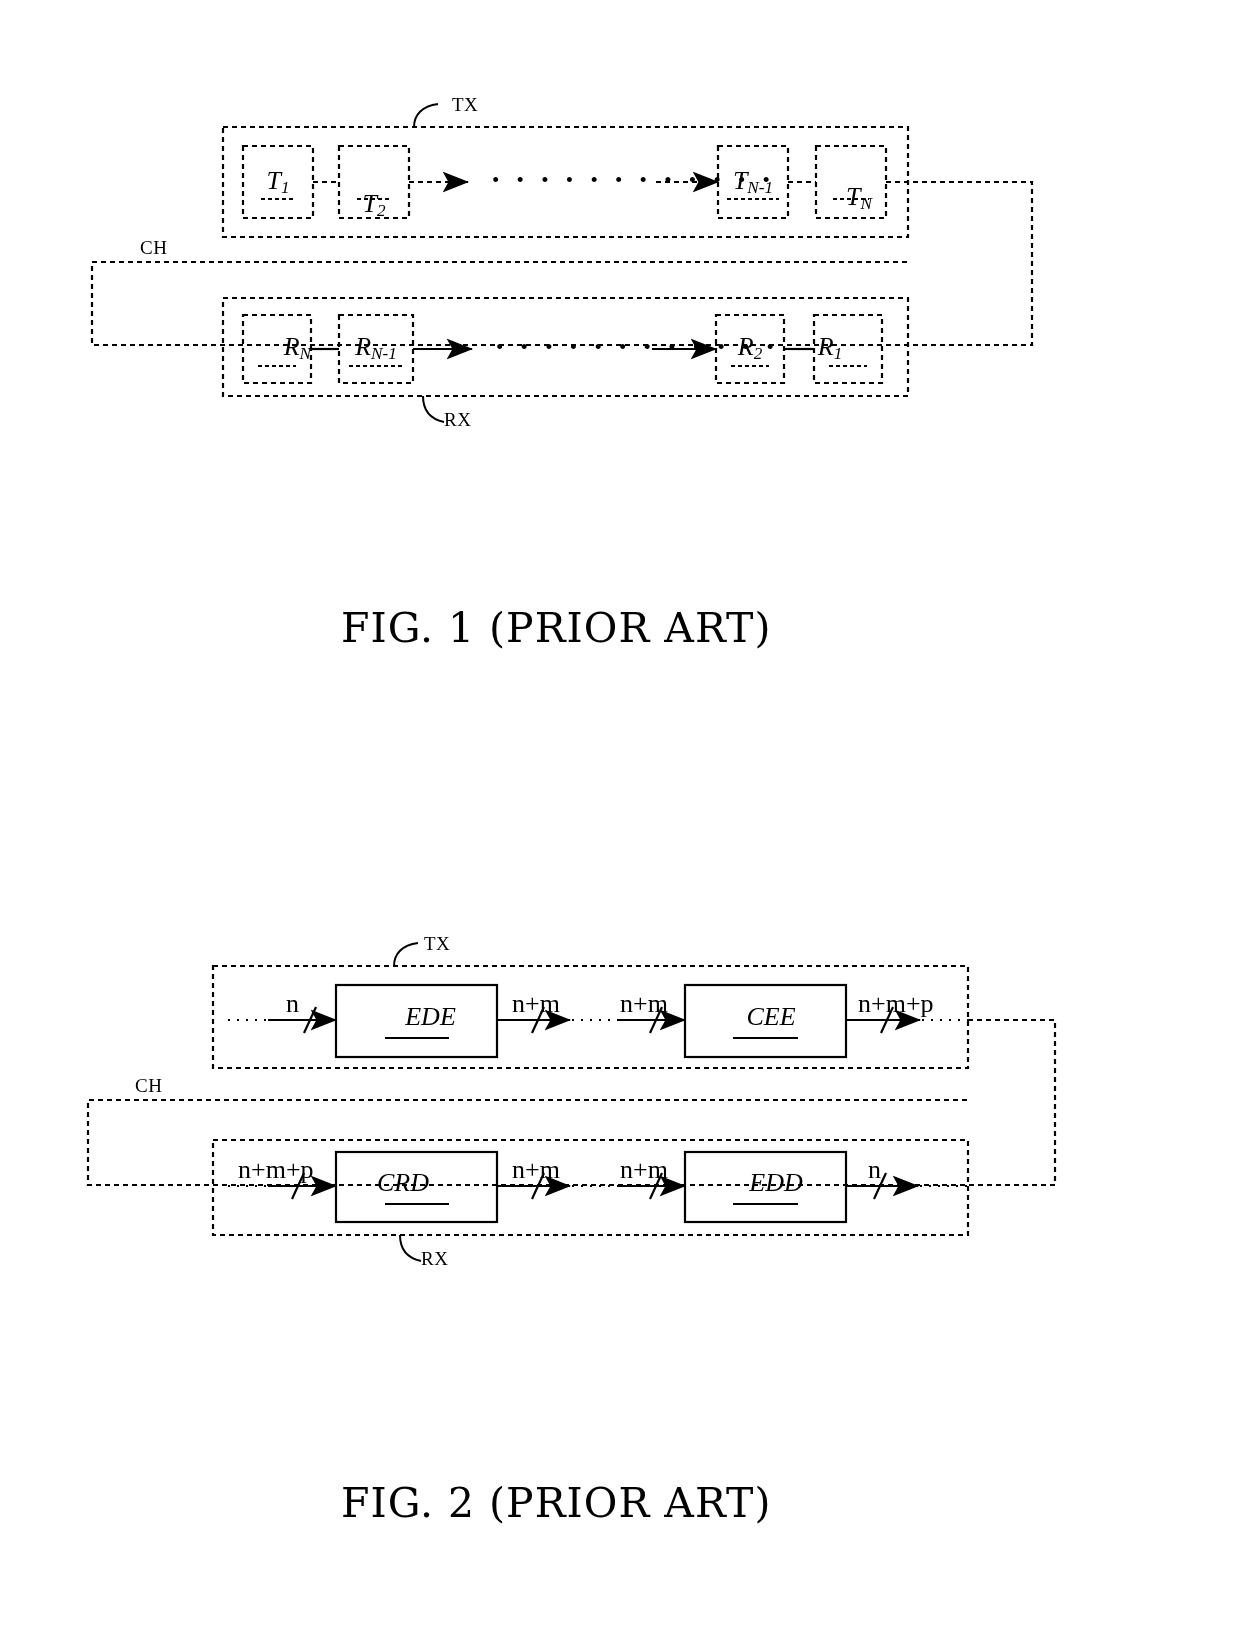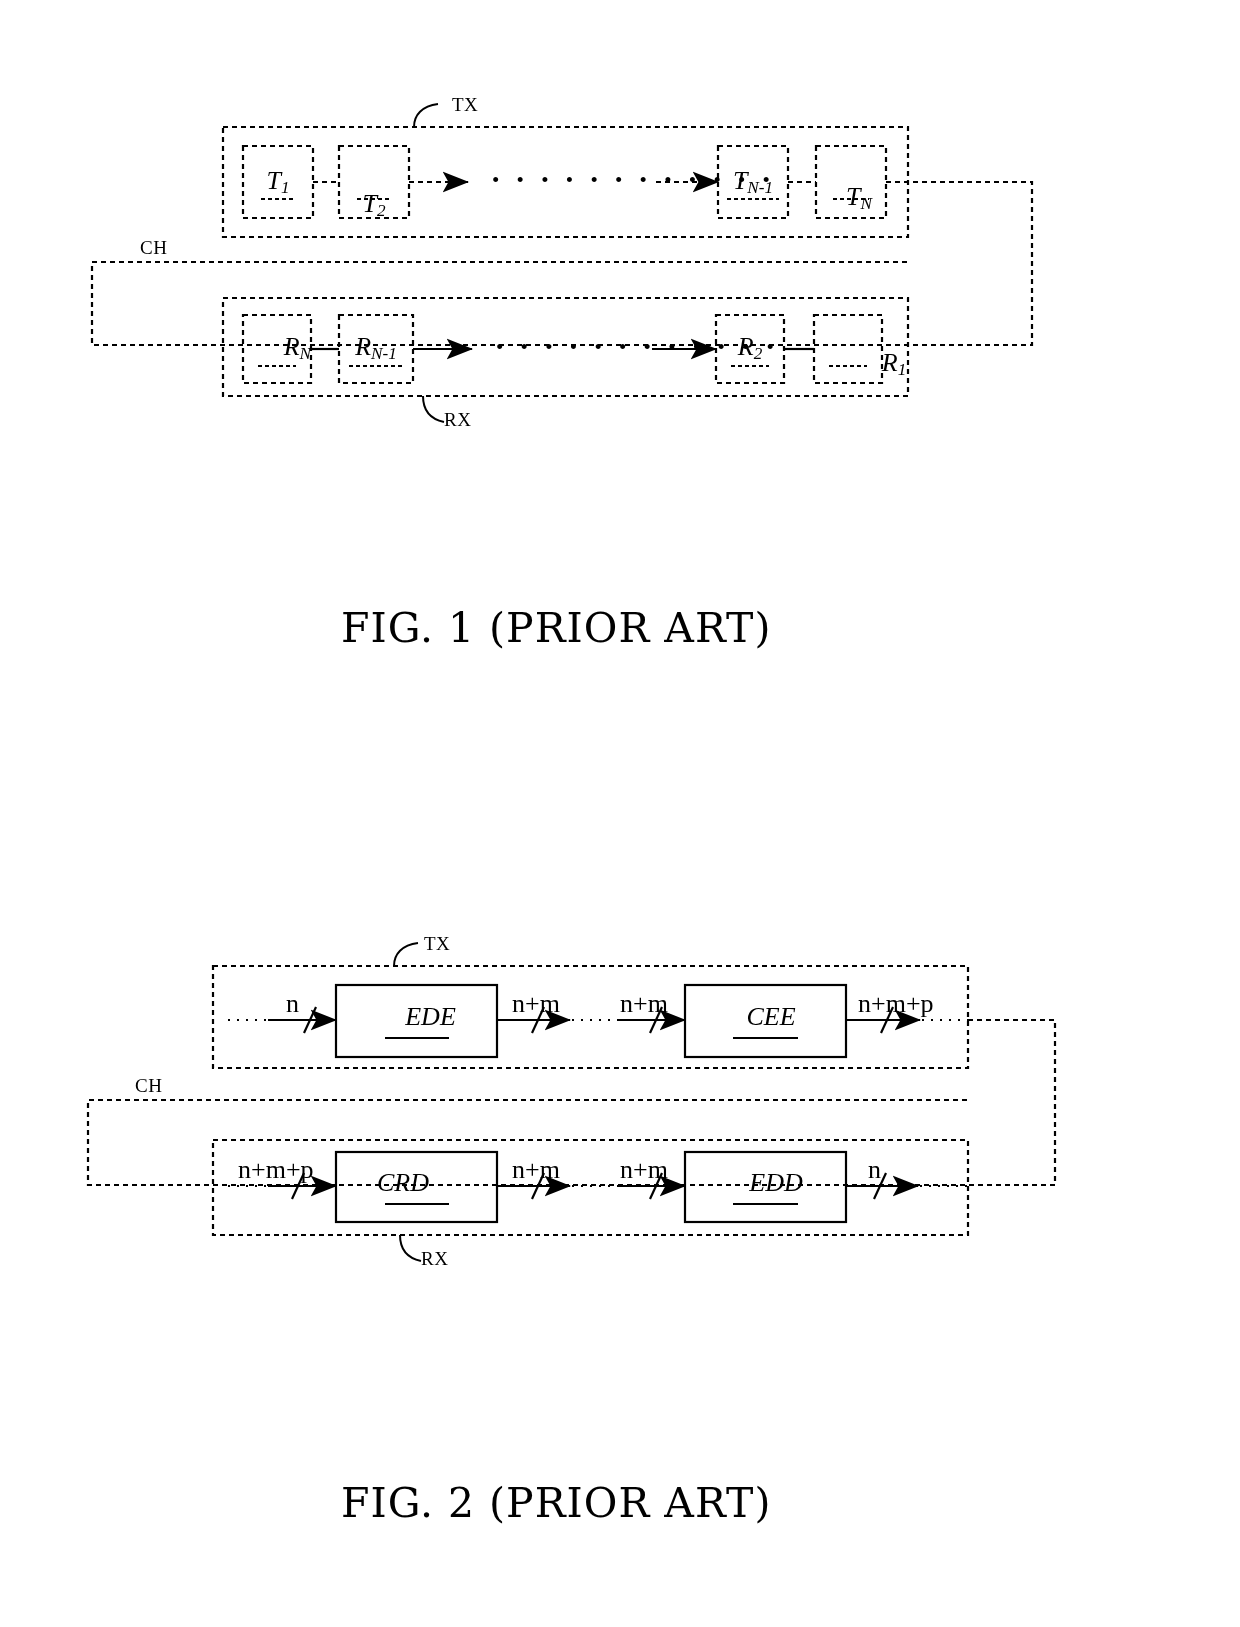--- a/index.html
+++ b/index.html
@@ -177,21 +177,21 @@
 <div class="blk-text" style="left:243px; top:168px; width:70px;"><span>T</span><sub>1</sub></div>
 <div class="blk-text" style="left:339px; top:152px; width:70px;margin-top:39px;"><span>T</span><sub>2</sub></div>
 <div class="blk-text" style="left:718px; top:168px; width:70px;"><span>T</span><sub>N-1</sub></div>
 <div class="blk-text" style="left:824px; top:168px; width:70px;margin-top:16px;"><span>T</span><sub>N</sub></div>
 
 <div class="lbl" style="left:492px; top:170px; font-size:21px; letter-spacing:6px;">• • • • • • • • • • • •</div>
 
 <div class="blk-text" style="left:243px; top:334px; width:68px;text-align:right;"><span>R</span><sub>N</sub></div>
 <div class="blk-text" style="left:339px; top:334px; width:74px;"><span>R</span><sub>N-1</sub></div>
 <div class="blk-text" style="left:716px; top:334px; width:68px;"><span>R</span><sub>2</sub></div>
-<div class="blk-text" style="left:860px; top:334px; width:68px;margin-top:16px;"><span>R</span><sub>1</sub></div>
+<div class="blk-text" style="left:796px; top:334px; width:68px;"><span>R</span><sub>1</sub></div>
 
 <div class="lbl" style="left:496px; top:337px; font-size:21px; letter-spacing:6px;">• • • • • • • • • • • •</div>
 
 <div class="figcap" style="left:341px; top:604px;text-align:right;">FIG. 1 (PRIOR ART)</div>
 
 <div class="lbl lbl-tag" style="left:424px; top:934px;">TX</div>
 <div class="lbl lbl-tag" style="left:421px; top:1249px;">RX</div>
 <div class="lbl lbl-tag" style="left:135px; top:1076px;">CH</div>
 
 <div class="blk-text" style="left:336px; top:1004px; width:189px;">EDE</div>

